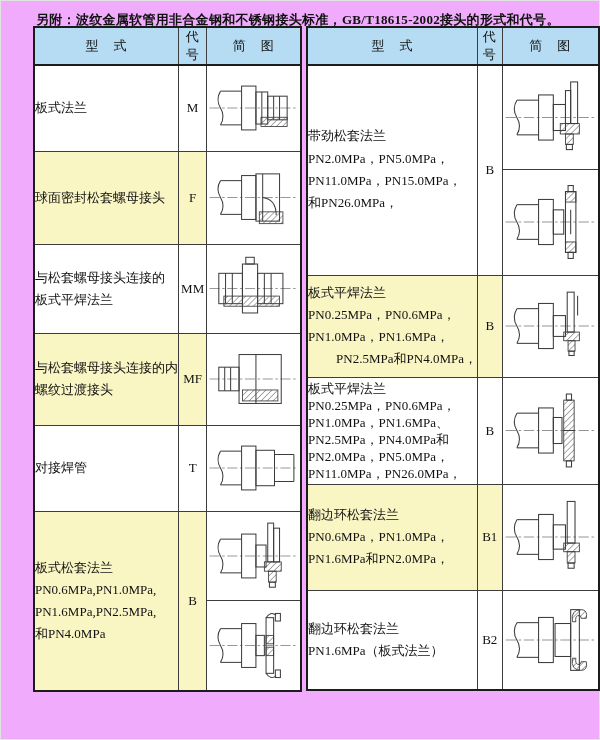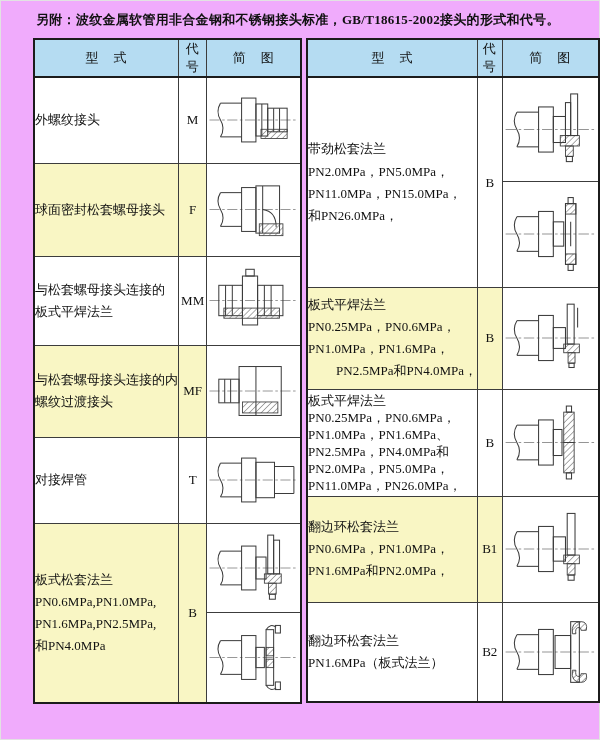--- a/index.html
+++ b/index.html
@@ -1,21 +1,21 @@
 <!DOCTYPE html>
 <html style="--header-bg: #b5dcf2; --highlight-bg: #f9f6c4;"><head>
 <meta charset="utf-8">
 <style>
   html,body{margin:0;padding:0;background:#ffffff;}
   .page{position:relative;width:600px;height:740px;background:#f0abfc;
         font-family:"Liberation Serif","DejaVu Serif",serif;color:#111;
         box-shadow:inset 0 0 0 1px #e2e2e2;overflow:hidden;}
   .caption{position:absolute;left:36px;top:11px;font-size:13px;font-weight:bold;
            letter-spacing:.3px;white-space:nowrap;}
-  .tables-wrap{position:absolute;left:33px;top:38px;display:flex;gap:4px;align-items:center;}
+  .tables-wrap{position:absolute;left:33px;top:26px;display:flex;gap:4px;align-items:flex-start;}
   table.ftable{border-collapse:collapse;table-layout:fixed;border:2px solid #1c1c1c;background:#fff;}
   table.ftable th, table.ftable td{border:1px solid #3c3c3c;padding:0;}
   table.ftable th{background:var(--header-bg,#b5dcf2);height:27px;font-size:13px;
                   font-weight:normal;letter-spacing:1px;border-bottom:2px solid #1c1c1c;}
   td.name{vertical-align:middle;padding:4px 4px 4px 8px;font-size:13px;}
   td.name .nline{white-space:nowrap;overflow:hidden;}
   td.code{text-align:center;vertical-align:middle;font-size:13px;}
   tr.hl td.name, tr.hl td.code{background:var(--highlight-bg,#f9f6c4);}
   td.diag{padding:0;vertical-align:top;background:#fff;}
   .diagbox{width:100%;box-sizing:border-box;}
@@ -39,21 +39,21 @@
         <thead>
           <tr>
             <th>型　式</th>
             <th>代号</th>
             <th>简　图</th>
           </tr>
         </thead>
         <tbody>
           <tr style="height: 86px;">
             <td class="name">
-              <div class="nline" style="line-height: 22px;">外螺纹接头</div>
+              <div class="nline" style="line-height: 22px;">板式法兰</div>
             </td>
             <td class="code">M</td>
             <td class="diag">
               <div class="diagbox" style="height: 84px;"><svg viewBox="0 0 110 90" width="100%" height="100%" preserveAspectRatio="xMidYMid meet">
                   <defs>
                     <pattern id="hx" width="5" height="5" patternUnits="userSpaceOnUse" patternTransform="rotate(45)">
                       <line x1="0" y1="0" x2="0" y2="5" stroke="#4a4a4a" stroke-width="1.1"></line>
                     </pattern>
                   </defs>
                   <line class="cl" x1="3" y1="45" x2="107" y2="45"></line>

